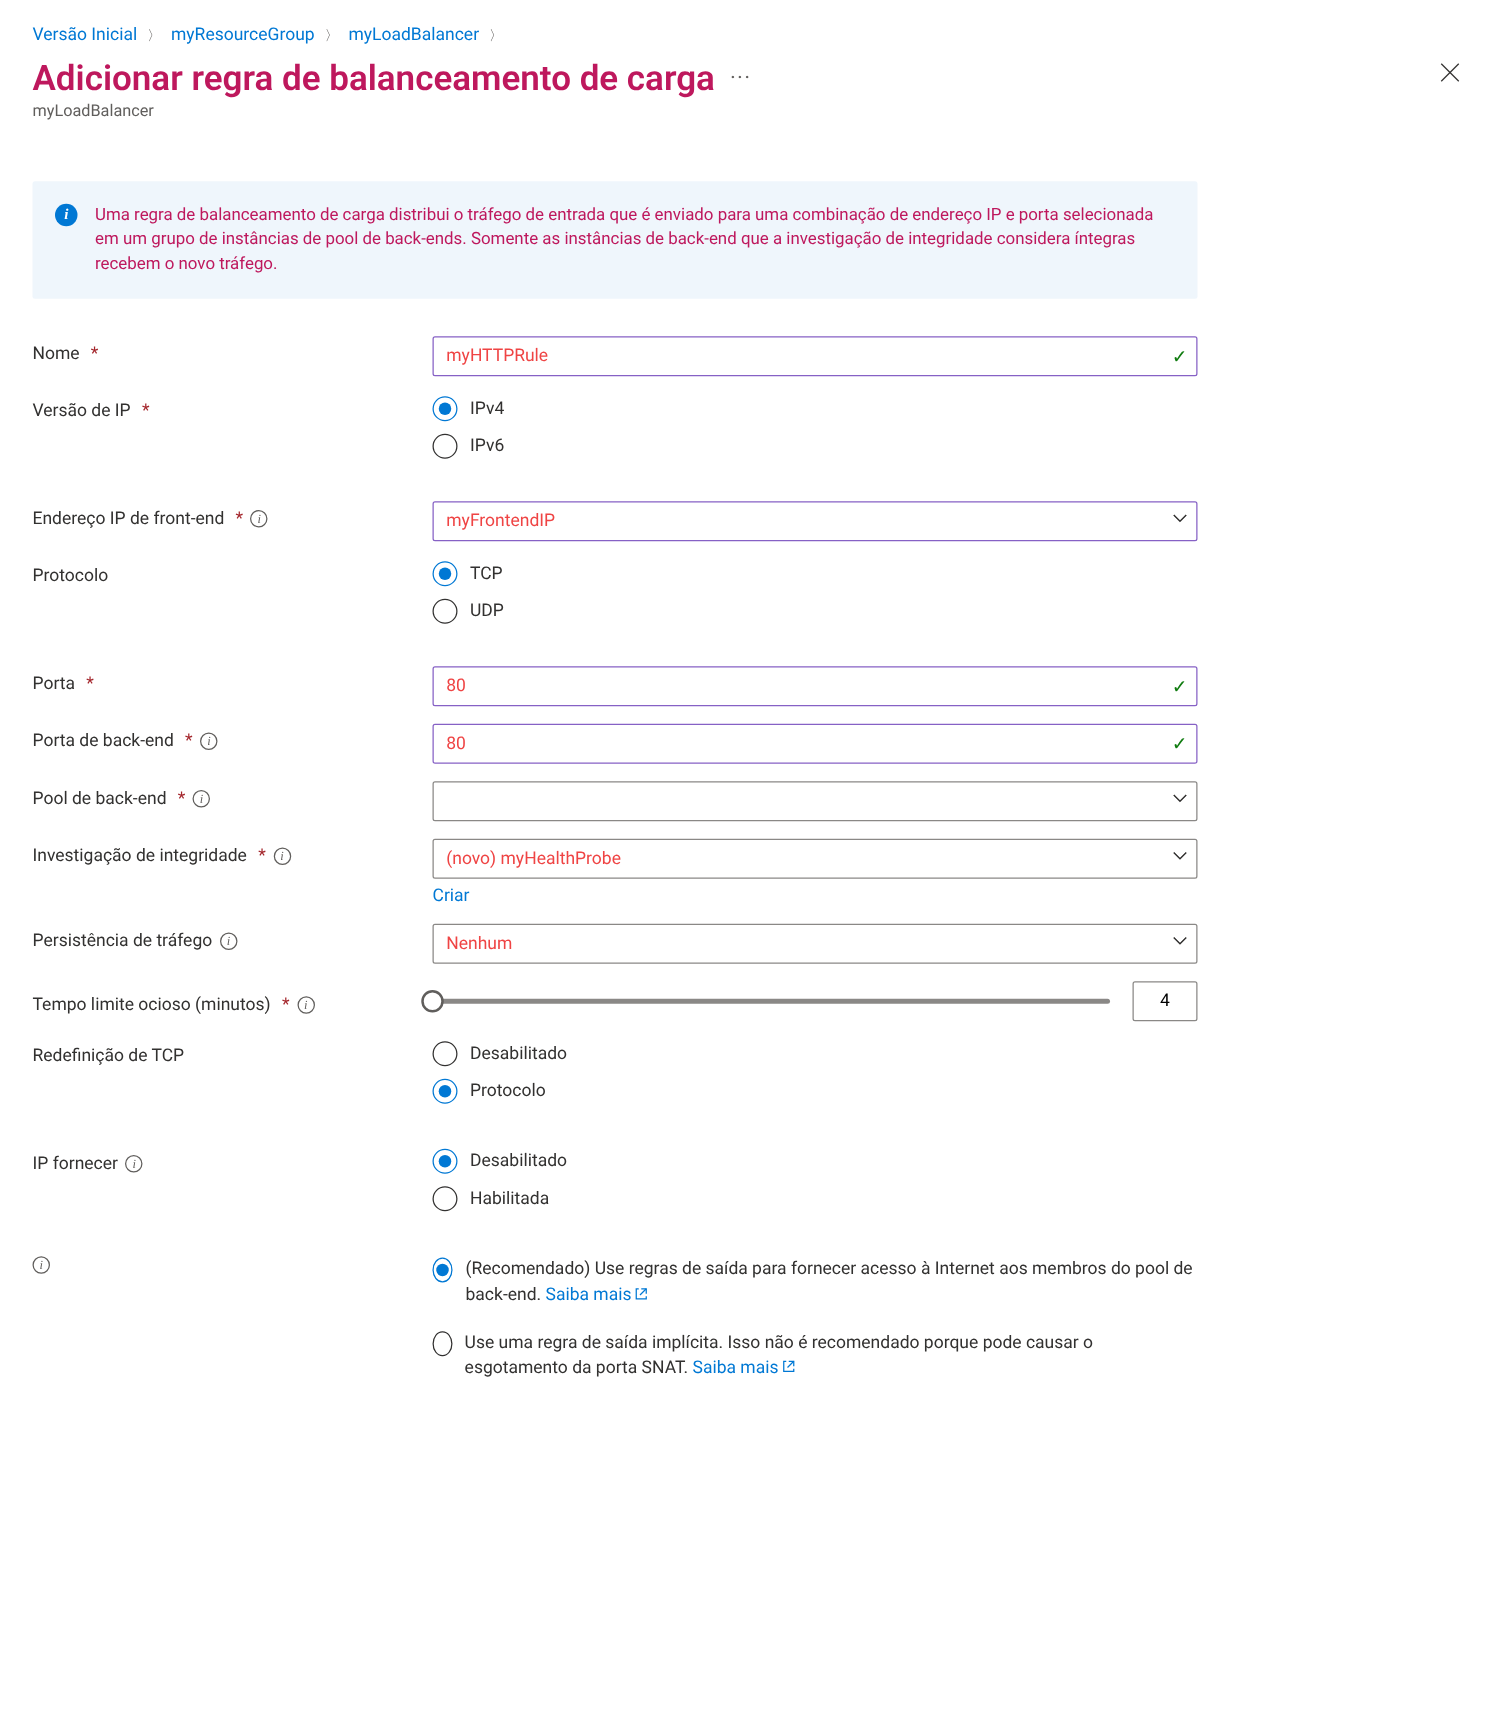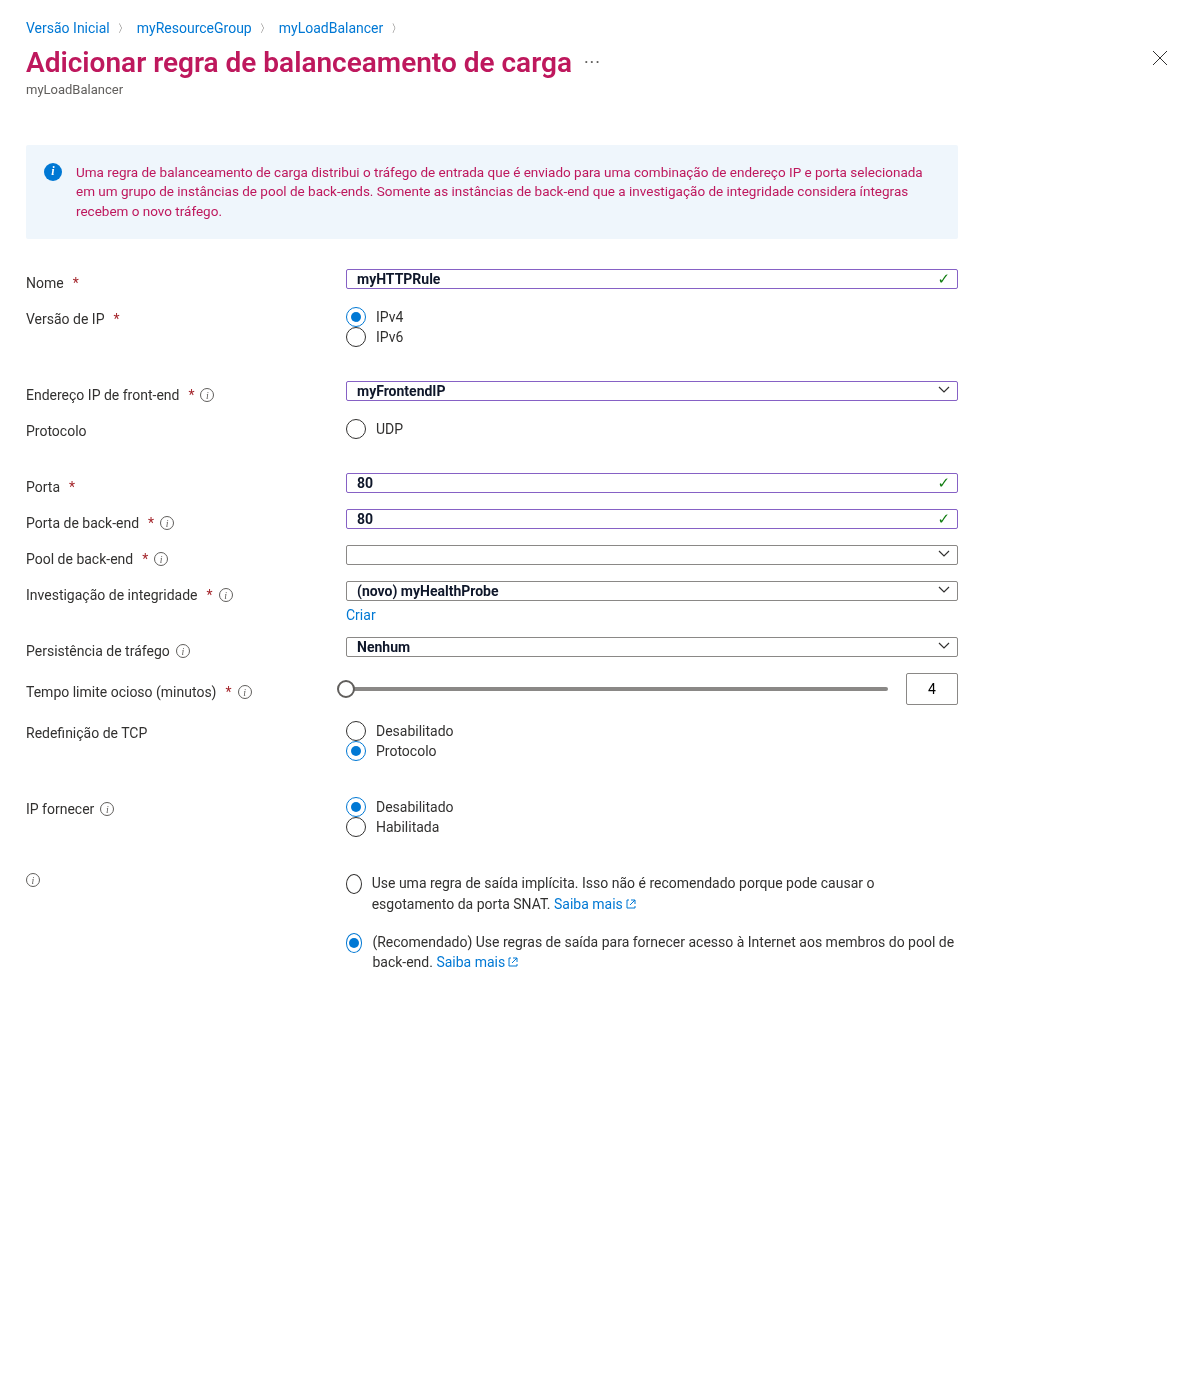--- a/index.html
+++ b/index.html
@@ -63,48 +63,47 @@
   .hint-icon {
     width: 14px; height: 14px; border: 1px solid #605e5c; border-radius: 50%;
     display: inline-flex; align-items: center; justify-content: center;
     font-size: 10px; color: #605e5c; font-style: italic; font-family: Georgia, serif;
     cursor: default;
   }
   .control-col { flex: 1; }
 
   .text-input, .select-box {
     width: 100%;
-    height: 20px;
+    height: 32px;
     border: 1px solid #8a8886;
     border-radius: 2px;
     padding: 0 10px;
     font-size: 14px;
     font-family: inherit;
-    color: #0f172a;
+    color: #ef4444;
     background: #fff;
     outline: none;
-    font-weight: bold;
   }
   .text-input.valid, .select-box.valid { border-color: #8661c5; }
   .validated { position: relative; }
   .validated .check {
     position: absolute; right: 8px; top: 50%; transform: translateY(-50%);
     color: #107c10; font-size: 15px; pointer-events: none;
   }
   .select-wrap { position: relative; }
   .select-wrap .caret {
     position: absolute; right: 8px; top: 50%; transform: translateY(-50%);
     pointer-events: none; color: #323130;
   }
   .select-wrap .caret svg { width: 12px; height: 12px; }
   .select-box { cursor: pointer; appearance: none; text-align: left; background: #fff; display:flex; align-items:center;}
   .select-box.valid { border-color: #8661c5; }
 
   
-  .radio-group { display: flex; flex-direction: column; padding-top: 2px;}
+  .radio-group { display: flex; flex-direction: column; gap: 10px; padding-top: 2px;}
   .radio-option { display: flex; align-items: center; gap: 10px; cursor: pointer; line-height:1;}
   .radio-circle {
     width: 20px; height: 20px; border: 1px solid #323130; border-radius: 50%;
     display: flex; align-items: center; justify-content: center; background:#fff;
   }
   .radio-option.selected .radio-circle { border-color: #0078d4; }
   .radio-dot {
     width: 10px; height: 10px; border-radius: 50%; background: #0078d4; display: none;
   }
   .radio-option.selected .radio-dot { display: block; }
@@ -220,20 +219,26 @@
       </span>
     </div>
   </div>
 
   <div class="row">
     <div class="label-col">
       <span>Protocolo</span>
     </div>
     <div class="control-col">
       <div class="radio-group">
+        <div class="radio-option selected">
+          <span class="radio-circle">
+              <span class="radio-dot"></span>
+            </span>
+          <span class="radio-label">TCP</span>
+        </div>
         <div class="radio-option">
           <span class="radio-circle"></span>
           <span class="radio-label">UDP</span>
         </div>
       </div>
     </div>
   </div>
 
   <div class="row gap-lg">
     <div class="label-col">
@@ -370,41 +375,41 @@
       </div>
     </div>
   </div>
 
   <div class="row gap-lg">
     <div class="label-col snat-label">
       <span class="hint-icon">i</span>
     </div>
     <div class="control-col">
       <div class="radio-group snat-group">
-        <div class="radio-option long">
-          <span class="radio-circle"></span>
-          <span class="radio-label radio-label-long">
-            <span>Use uma regra de saída implícita. Isso não é recomendado porque pode causar o esgotamento da porta SNAT. </span>
-            <a href="#" class="link-inline"><span>Saiba mais</span><span class="ext-icon"><svg viewBox="0 0 12 12" fill="none" stroke="#0078d4" stroke-width="1">
-                    <path d="M4 2 H2 V10 H10 V8"></path>
-                    <path d="M6 2 H10 V6"></path>
-                    <path d="M10 2 L5 7"></path>
-                  </svg></span></a>
-          </span>
-        </div>
         <div class="radio-option long selected">
           <span class="radio-circle">
               <span class="radio-dot"></span>
             </span>
           <span class="radio-label radio-label-long">
             <span>(Recomendado) Use regras de saída para fornecer acesso à Internet aos membros do pool de back-end. </span>
             <a href="#" class="link-inline"><span>Saiba mais</span><span class="ext-icon"><svg viewBox="0 0 12 12" fill="none" stroke="#0078d4" stroke-width="1">
                     <path d="M4 2 H2 V10 H10 V8"></path>
                     <path d="M6 2 H10 V6"></path>
                     <path d="M10 2 L5 7"></path>
                   </svg></span></a>
           </span>
         </div>
+        <div class="radio-option long">
+          <span class="radio-circle"></span>
+          <span class="radio-label radio-label-long">
+            <span>Use uma regra de saída implícita. Isso não é recomendado porque pode causar o esgotamento da porta SNAT. </span>
+            <a href="#" class="link-inline"><span>Saiba mais</span><span class="ext-icon"><svg viewBox="0 0 12 12" fill="none" stroke="#0078d4" stroke-width="1">
+                    <path d="M4 2 H2 V10 H10 V8"></path>
+                    <path d="M6 2 H10 V6"></path>
+                    <path d="M10 2 L5 7"></path>
+                  </svg></span></a>
+          </span>
+        </div>
       </div>
     </div>
   </div>
 
 </div>
 
 </body></html>

